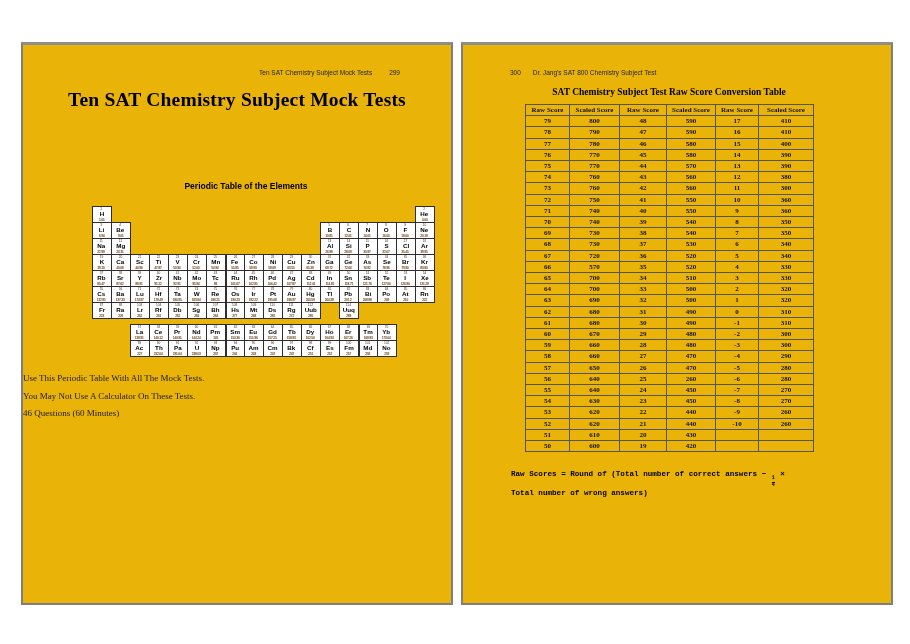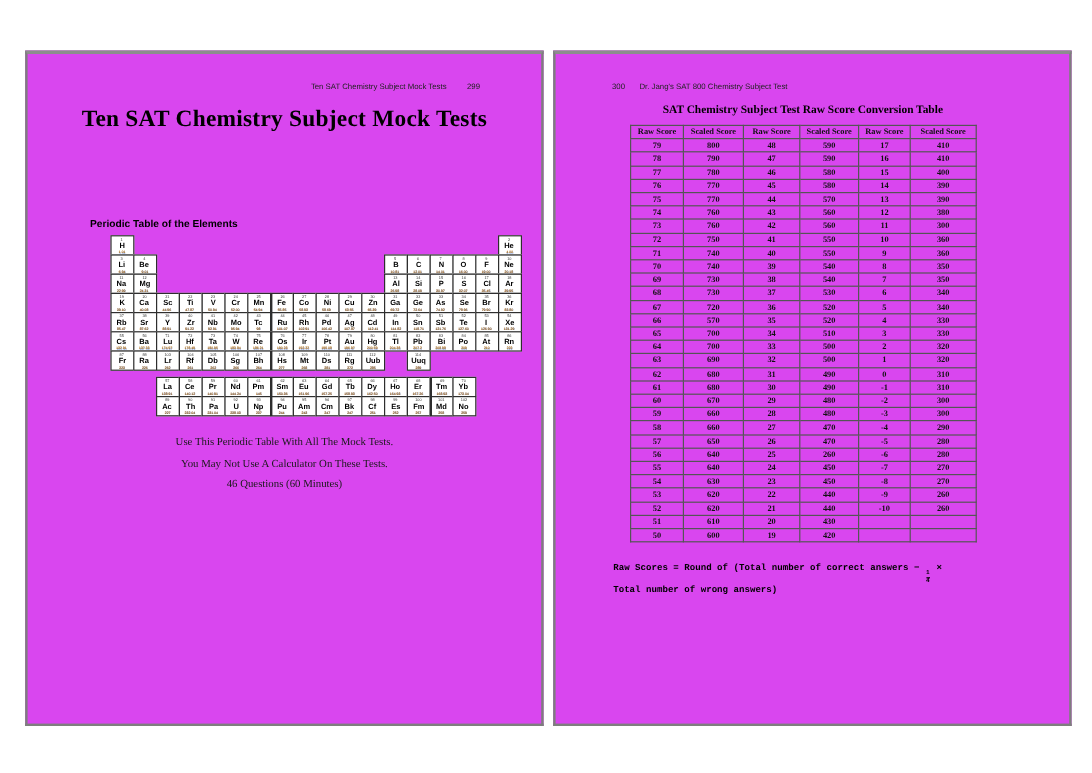--- a/index.html
+++ b/index.html
@@ -3,21 +3,21 @@
 <meta charset="utf-8">
 <style>
   html,body{margin:0;padding:0;}
   body{
     width:910px;height:644px;background:#ffffff;position:relative;
     font-family:"Liberation Serif","DejaVu Serif",serif;color:#111;
     -webkit-font-smoothing:antialiased;
   }
   .page{
     position:absolute;top:42px;width:432px;height:563px;box-sizing:border-box;
-    background:#d946ef;border:2px solid #7e7e7e;border-top:3px solid #8d8d8d;
+    background:#eab308;border:2px solid #7e7e7e;border-top:3px solid #8d8d8d;
     overflow:hidden;
   }
   #left-page{left:21px;}
   #right-page{left:461px;}
 
   
   .running-head{
     margin-top:24px;font-family:"Liberation Sans","DejaVu Sans",sans-serif;
     font-size:6.5px;line-height:8px;color:#222;white-space:nowrap;
   }
@@ -26,40 +26,40 @@
   #right-page .running-head{text-align:left;padding-left:47px;}
   #right-page .running-head .head-title{margin-left:12px;}
 
   
   .book-title{
     margin:12px 0 0 0;text-align:center;font-size:19.5px;font-weight:bold;
     letter-spacing:.2px;color:#000;
   }
   .ptable{margin:70px 0 0 69px;width:342px;}
   .ptable-title{
-    position:relative;left:-17px;
+    position:relative;left:-17px;text-align:center;
     font-family:"Liberation Sans","DejaVu Sans",sans-serif;
-    font-size:8.5px;font-weight:bold;margin-bottom:5px;color:#000;
+    font-size:8.5px;font-weight:bold;margin-bottom:15px;color:#000;
   }
   .ptable-grid{display:grid;grid-template-columns:repeat(18,19px);grid-auto-rows:16px;}
   .ptable-grid.fblock{margin-top:6px;}
   .el{
     border:1px solid #2e2e2e;margin:-0.5px;box-sizing:border-box;background:#fff;
     display:flex;flex-direction:column;align-items:center;justify-content:center;
     overflow:hidden;font-family:"Liberation Sans","DejaVu Sans",sans-serif;
   }
   .el.heavy{border-left-width:2px;}
   .el span{display:block;line-height:1;white-space:nowrap;}
   .el-num{font-size:8px;transform:scale(.40);height:3.6px;color:#333;}
   .el-sym{font-size:8px;font-weight:bold;transform:scale(.78);height:7px;color:#000;}
   .el-mass{
     font-size:8px;transform:scale(.36);height:3.4px;color:#a8690e;
     text-shadow:.5px .3px 0 #5577cc,-.4px 0 0 #cc8833;
   }
-  .mock-notes{margin-top:14px;text-align:center;font-size:9px;line-height:17.5px;color:#1a1a1a;}
+  .mock-notes{margin-top:14px;text-align:left;font-size:9px;line-height:17.5px;color:#1a1a1a;}
   .mock-notes p{margin:0;}
 
   
   .conv-title{
     margin:10px 0 0 62px;width:288px;text-align:center;
     font-size:9.5px;font-weight:bold;color:#000;
   }
   .conv-table{
     margin:7px 0 0 62px;border-collapse:collapse;table-layout:fixed;width:288px;
     border:1.5px solid #3f3f3f;

